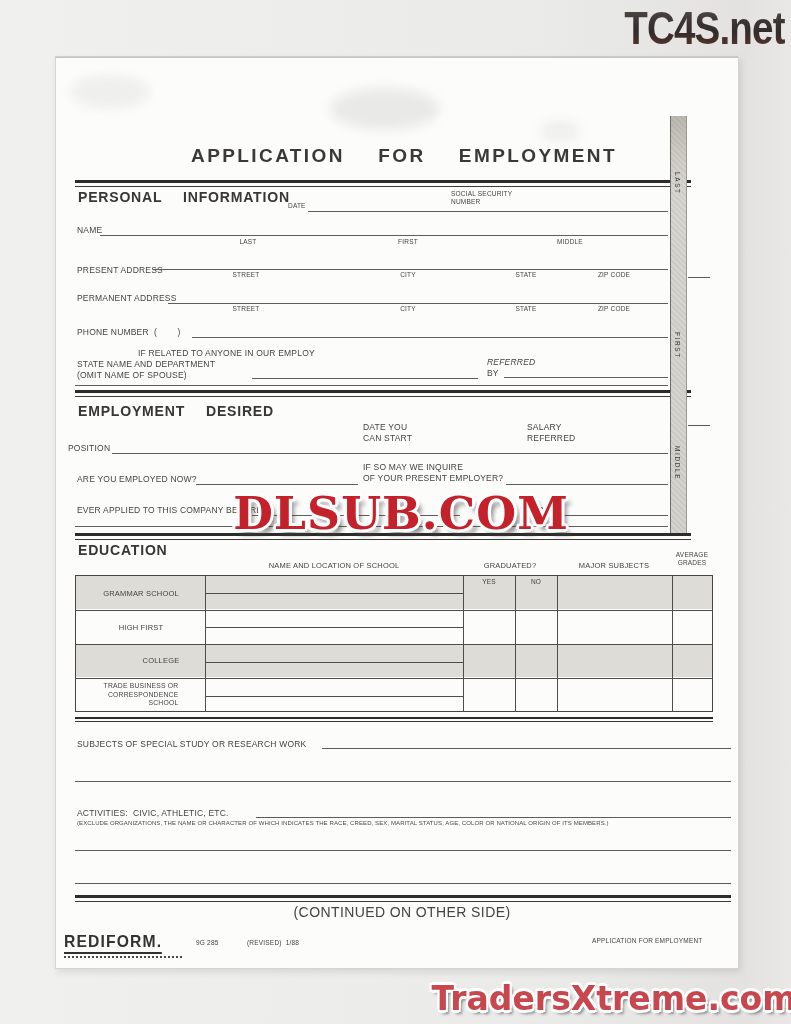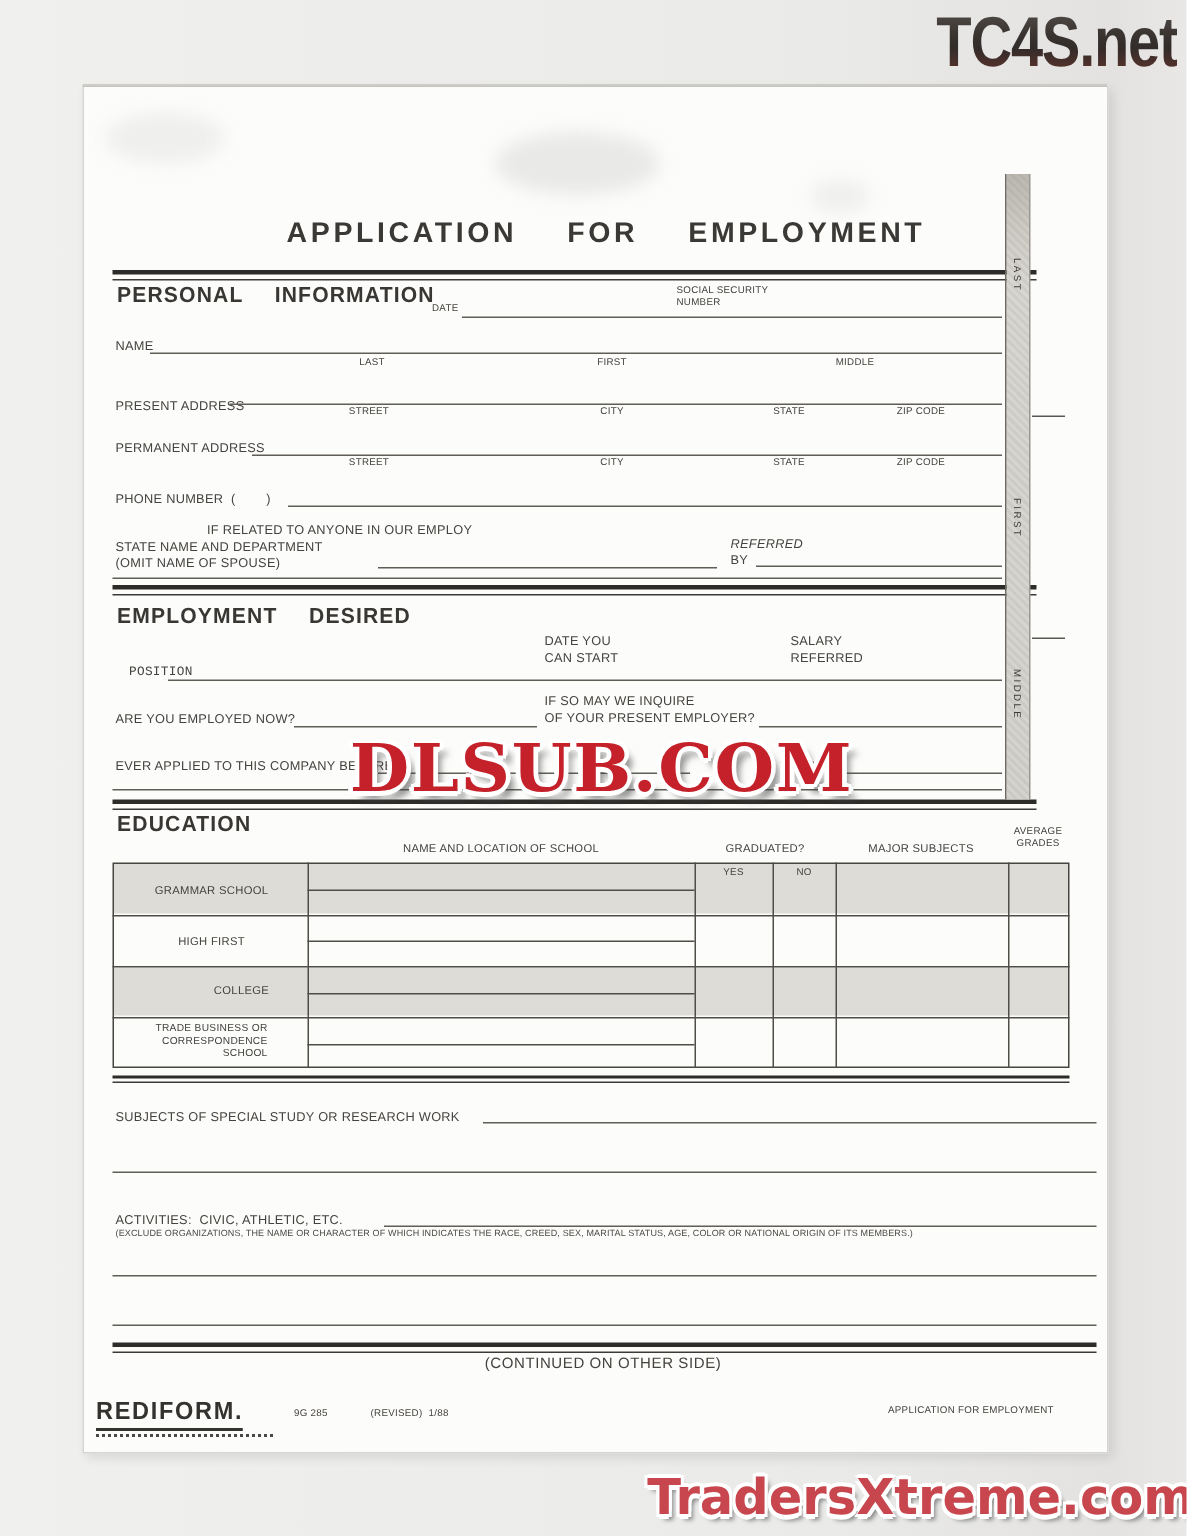--- a/index.html
+++ b/index.html
@@ -132,21 +132,21 @@
 <div class="lbl l-main" style="left:487px;top:358px;font-style:italic;">REFERRED</div>
 <div class="lbl l-main" style="left:487px;top:369px;">BY</div>
 <div class="ln" style="left:504px;top:377px;width:164px;"></div>
 <div class="ln" style="left:75px;top:385px;width:593px;"></div>
 
 <div class="lbl" style="left:78px;top:403px;"><span class="heading">EMPLOYMENT  DESIRED</span></div>
 <div class="lbl l-main" style="left:363px;top:423px;">DATE YOU</div>
 <div class="lbl l-main" style="left:363px;top:434px;">CAN START</div>
 <div class="lbl l-main" style="left:527px;top:423px;">SALARY</div>
 <div class="lbl l-main" style="left:527px;top:434px;">REFERRED</div>
-<div class="lbl l-main" style="left:86px;top:444px;font-family:Liberation Mono, monospace;">POSITION</div>
+<div class="lbl l-main" style="left:68px;top:444px;">POSITION</div>
 <div class="ln" style="left:112px;top:453px;width:556px;"></div>
 
 <div class="lbl l-main" style="left:77px;top:475px;">ARE YOU EMPLOYED NOW?</div>
 <div class="lbl l-main" style="left:363px;top:463px;">IF SO MAY WE INQUIRE</div>
 <div class="lbl l-main" style="left:363px;top:474px;">OF YOUR PRESENT EMPLOYER?</div>
 <div class="ln" style="left:196px;top:484px;width:162px;"></div>
 <div class="ln" style="left:506px;top:484px;width:162px;"></div>
 
 <div class="lbl l-main" style="left:77px;top:506px;">EVER APPLIED TO THIS COMPANY BEFORE?</div>
 <div class="lbl l-main" style="left:520px;top:506px;">WHEN?</div>
@@ -192,21 +192,21 @@
 
 <div class="lbl l-main" style="left:77px;top:740px;">SUBJECTS OF SPECIAL STUDY OR RESEARCH WORK</div>
 <div class="ln" style="left:322px;top:748px;width:409px;"></div>
 <div class="ln" style="left:75px;top:781px;width:656px;"></div>
 <div class="lbl l-main" style="left:77px;top:809px;">ACTIVITIES:  CIVIC, ATHLETIC, ETC.</div>
 <div class="ln" style="left:256px;top:817px;width:475px;"></div>
 <div class="lbl l-note" style="left:77px;top:820px;">(EXCLUDE ORGANIZATIONS, THE NAME OR CHARACTER OF WHICH INDICATES THE RACE, CREED, SEX, MARITAL STATUS, AGE, COLOR OR NATIONAL ORIGIN OF ITS MEMBERS.)</div>
 <div class="ln" style="left:75px;top:850px;width:656px;"></div>
 <div class="ln" style="left:75px;top:883px;width:656px;"></div>
 
-<div class="lbl" style="left:402px;top:905px;transform:translateX(-50%);font-size:10px;letter-spacing:.4px;">(CONTINUED ON OTHER SIDE)</div>
+<div class="lbl" style="left:402px;top:905px;transform:translateX(-50%);font-size:14px;letter-spacing:.4px;">(CONTINUED ON OTHER SIDE)</div>
 
 <div class="brand">REDIFORM.</div>
 <div class="brand-dots"></div>
 <div class="lbl l-tiny" style="left:196px;top:940px;">9G 285</div>
 <div class="lbl l-tiny" style="left:247px;top:940px;">(REVISED)  1/88</div>
 <div class="lbl l-tiny" style="left:592px;top:938px;">APPLICATION FOR EMPLOYMENT</div>
 
 <div class="strip"></div>
 <div class="strip-lbl" style="top:172px;">LAST</div>
 <div class="strip-lbl" style="top:332px;">FIRST</div>

